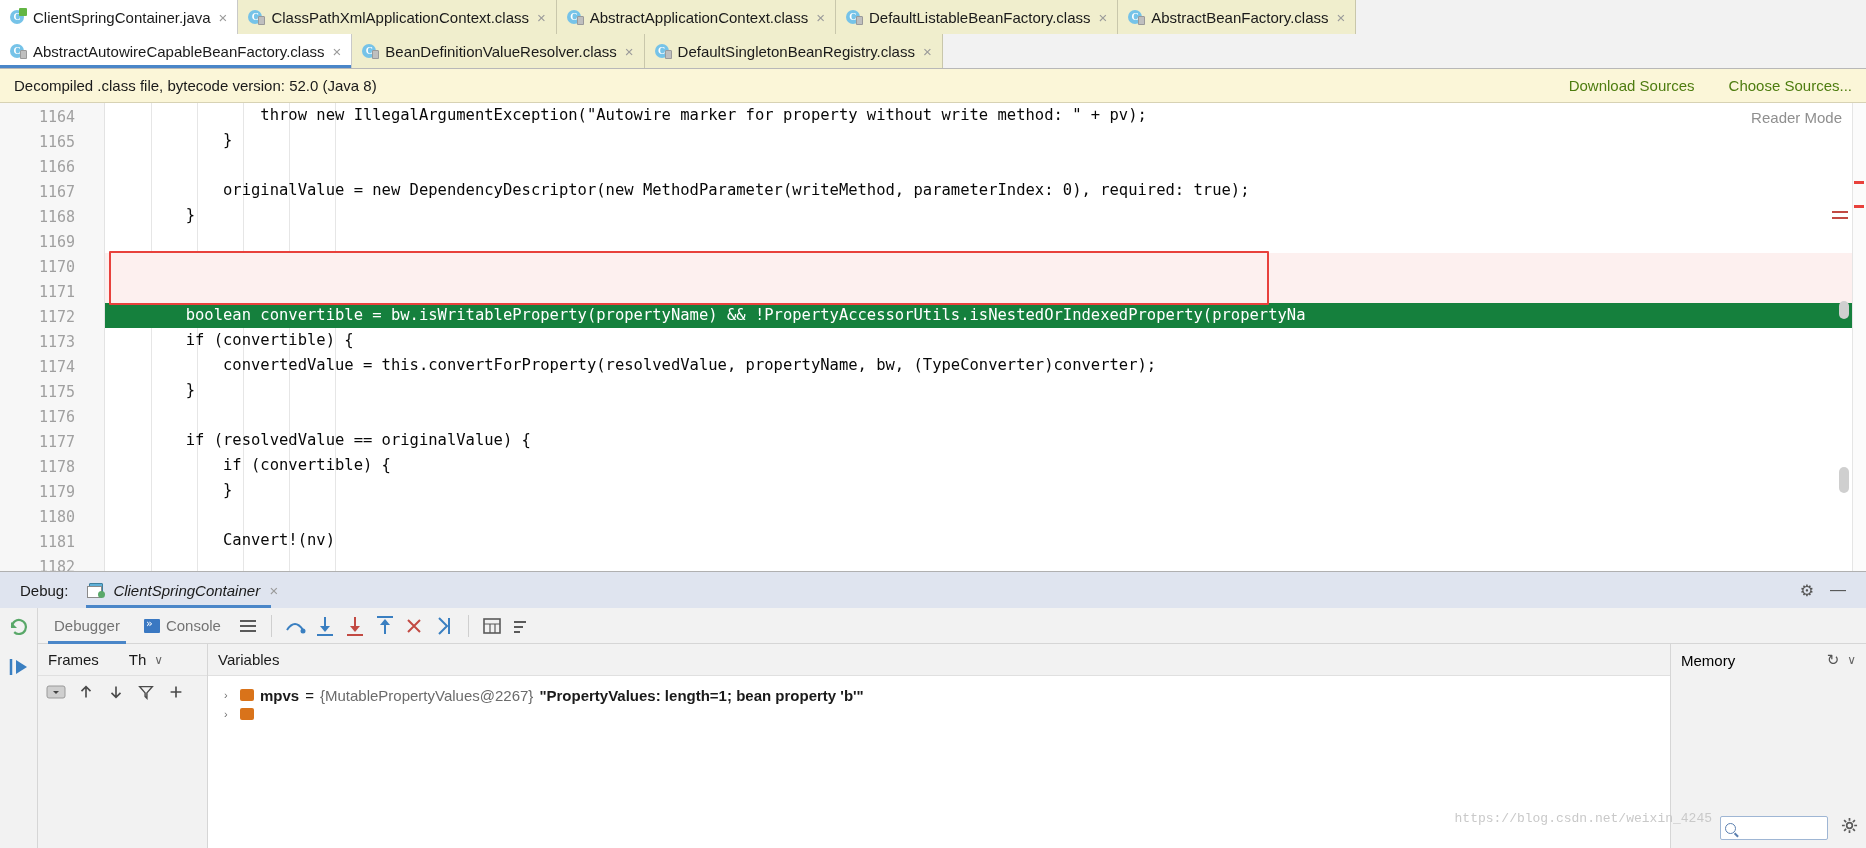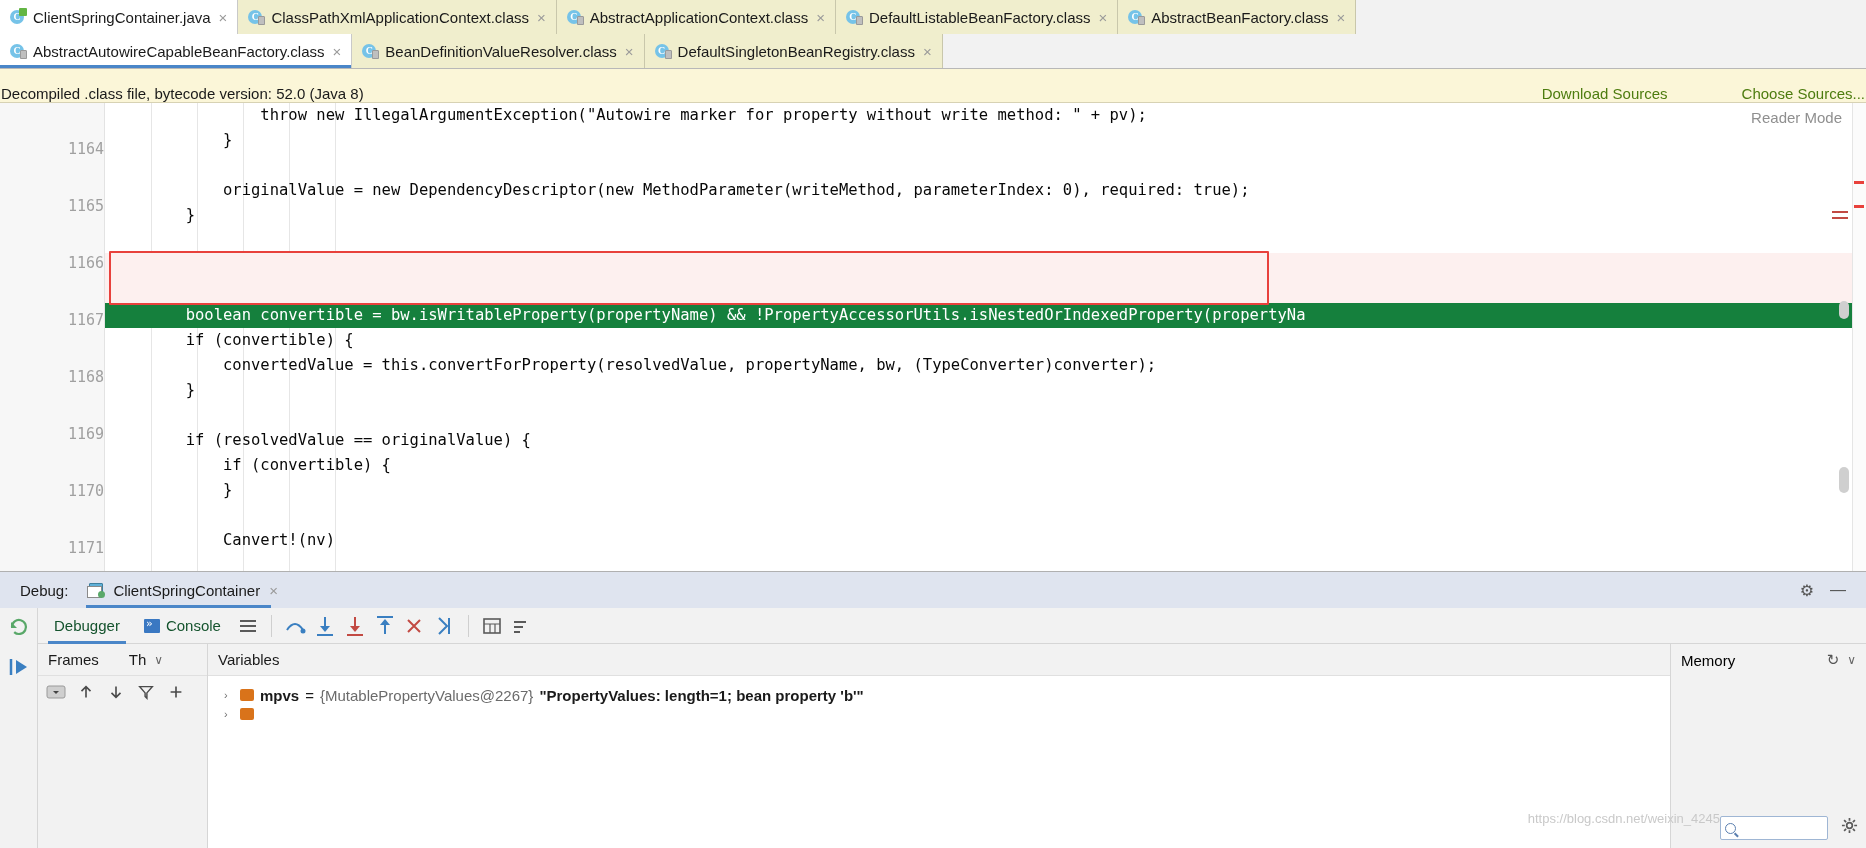--- a/index.html
+++ b/index.html
@@ -50,42 +50,41 @@
   .ic-class .ic-badge {
     position: absolute; right: -1px; bottom: 0px; width: 7px; height: 9px;
     background: #bfbfbf; border-radius: 1px 1px 0 0;
     border: 1px solid #9a9a9a;
   }
 
   
   .notice-bar {
     flex: 0 0 auto; height: 34px;
     background: #fbf6d8; border-bottom: 1px solid #d7d2b4;
-    display: flex; align-items: flex-end; padding: 0 1px;
-    font-size: 15px; color: #1a1a1a; gap: 40px;
+    display: flex; align-items: center; padding: 0 14px;
+    font-size: 15px; color: #1a1a1a;
   }
   .notice-spacer { flex: 1 1 auto; }
   .notice-link {
     color: #4d7c0f; font-size: 15px; margin-left: 34px; cursor: pointer;
   }
 
   
   .editor-wrap { flex: 1 1 auto; position: relative; overflow: hidden; background: #fff; display: flex; }
   .gutter {
     width: 105px; flex: 0 0 105px; background: #f7f7f7;
     border-right: 1px solid #e3e3e3;
     position: relative; padding-top: 2px;
   }
   .gline {
     height: 25px; line-height: 25px;
     font-family: "DejaVu Sans Mono", monospace;
     font-size: 15px; color: #a0a0a0;
-    text-align: right; padding-left: 10px;
+    text-align: center; padding-left: 10px;
     position: relative;
-    margin-top: 32px;
   }
 
   .code-col { flex: 1 1 auto; position: relative; overflow: hidden; }
   .indent-guides { position: absolute; inset: 0; pointer-events: none; }
   .ig { position: absolute; top: 0; bottom: 0; width: 1px; background: #e6e6e6; }
 
   .cline {
     height: 25px; line-height: 25px; position: relative;
     font-family: "DejaVu Sans Mono", monospace;
     font-size: 15.5px; color: #080808;
@@ -131,21 +130,21 @@
   }
   .debug-header {
     height: 36px; background: #dfe4ef;
     display: flex; align-items: center; padding: 0 20px;
     position: relative;
   }
   .debug-label { font-size: 15px; color: #1a1a1a; margin-right: 18px; }
   .debug-tab {
     display: flex; align-items: center; gap: 8px;
     font-size: 15px; color: #1a1a1a; position: relative;
-    padding: 0 4px 0 2px; height: 36px; cursor: default;
+    padding: 0 4px 0 2px; height: 36px; cursor: default; font-style: italic;
   }
   .debug-tab::after {
     content: ""; position: absolute; left: 0; right: 12px; bottom: 0;
     height: 3px; background: #4a86c8;
   }
   .run-ic { width: 17px; height: 15px; position: relative; flex: 0 0 17px; }
   .run-ic .scr {
     position: absolute; left: 1px; top: 0; width: 14px; height: 12px;
     background: #5fb0d8; border: 1px solid #3d7f9f; border-radius: 1px;
   }
@@ -170,21 +169,21 @@
   }
   .rail-ic { width: 22px; height: 22px; position: relative; cursor: pointer; }
 
   .debug-main { flex: 1 1 auto; display: flex; flex-direction: column; min-width: 0; }
   .dbg-toolbar {
     height: 36px; display: flex; align-items: center;
     border-bottom: 1px solid #d6d6d6; background: #f2f2f2; padding-left: 4px;
   }
   .dbg-tab {
     display: flex; align-items: center; gap: 6px;
-    font-size: 15px; color: #14532d; padding: 0 12px; height: 36px;
+    font-size: 15px; color: #737373; padding: 0 12px; height: 36px;
     position: relative; cursor: pointer;
   }
   .dbg-tab.sel::after {
     content: ""; position: absolute; left: 6px; right: 6px; bottom: 0;
     height: 3px; background: #4a86c8;
   }
   .console-ic { width: 16px; height: 14px; background: #3a78c2; position: relative; border-radius: 1px; }
   .console-ic::after {
     content: "»"; position: absolute; left: 2px; top: -2px;
     color: #fff; font-size: 11px; font-family: "DejaVu Sans Mono", monospace;
@@ -223,22 +222,22 @@
   .var-name { color: #1a1a1a; font-weight: bold; font-family: "Liberation Sans", sans-serif; }
   .var-eq { color: #1a1a1a; }
   .var-type { color: #6b6b6b; }
   .var-val { color: #1a1a1a; font-weight: bold; }
 
   .mem-head { height: 32px; display: flex; align-items: center; padding: 0 10px; gap: 8px; font-size: 15px; }
   .mem-spacer { flex: 1 1 auto; }
 
   
   .wm {
-    position: absolute; right: 146px; bottom: 22px;
-    color: #c9c9c9; font-size: 13px; font-family: Liberation Sans, sans-serif;
+    position: absolute; right: 154px; bottom: 22px;
+    color: #c9c9c9; font-size: 13px; font-family: Liberation Mono, monospace;
     z-index: 6; pointer-events: none;
   }
   .search-box {
     position: absolute; right: 38px; bottom: 8px;
     width: 108px; height: 24px; background: #ffffff;
     border: 1px solid #9fb6d4; border-radius: 2px;
     display: flex; align-items: center; padding: 0 4px; gap: 4px; z-index: 7;
   }
   .search-box .mag {
     width: 11px; height: 11px; border: 1.6px solid #5b7fb0; border-radius: 50%;

